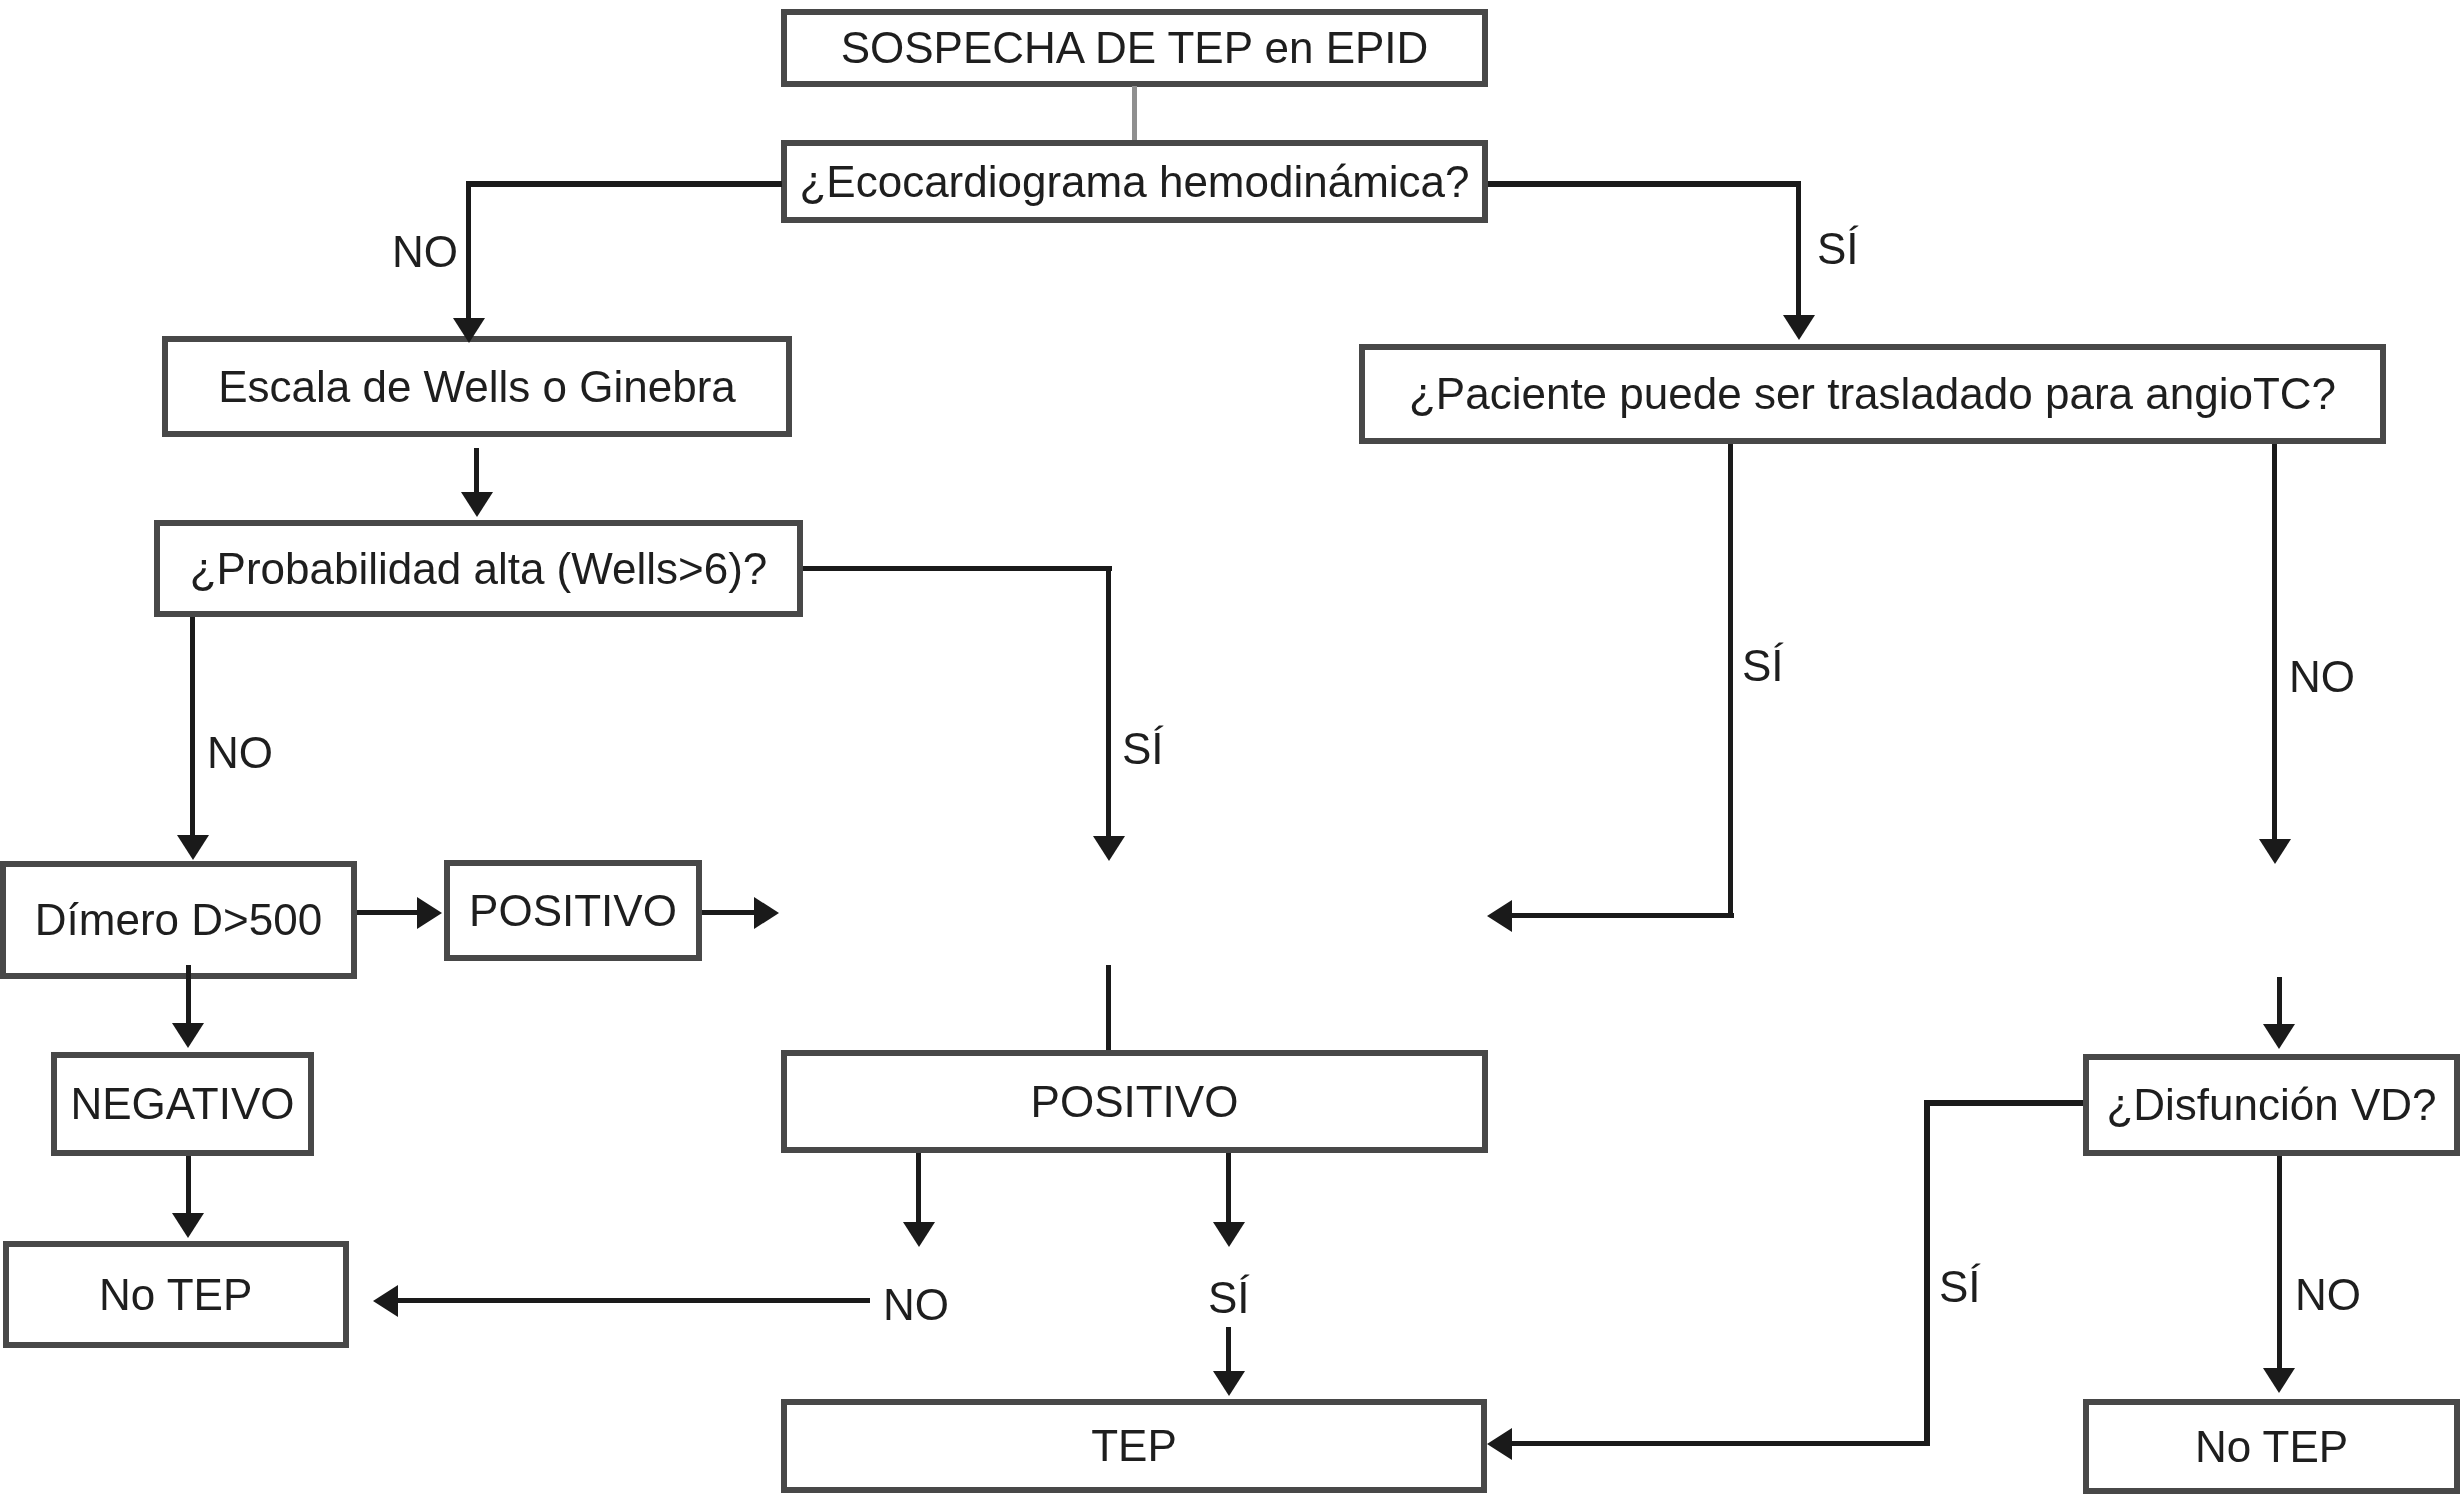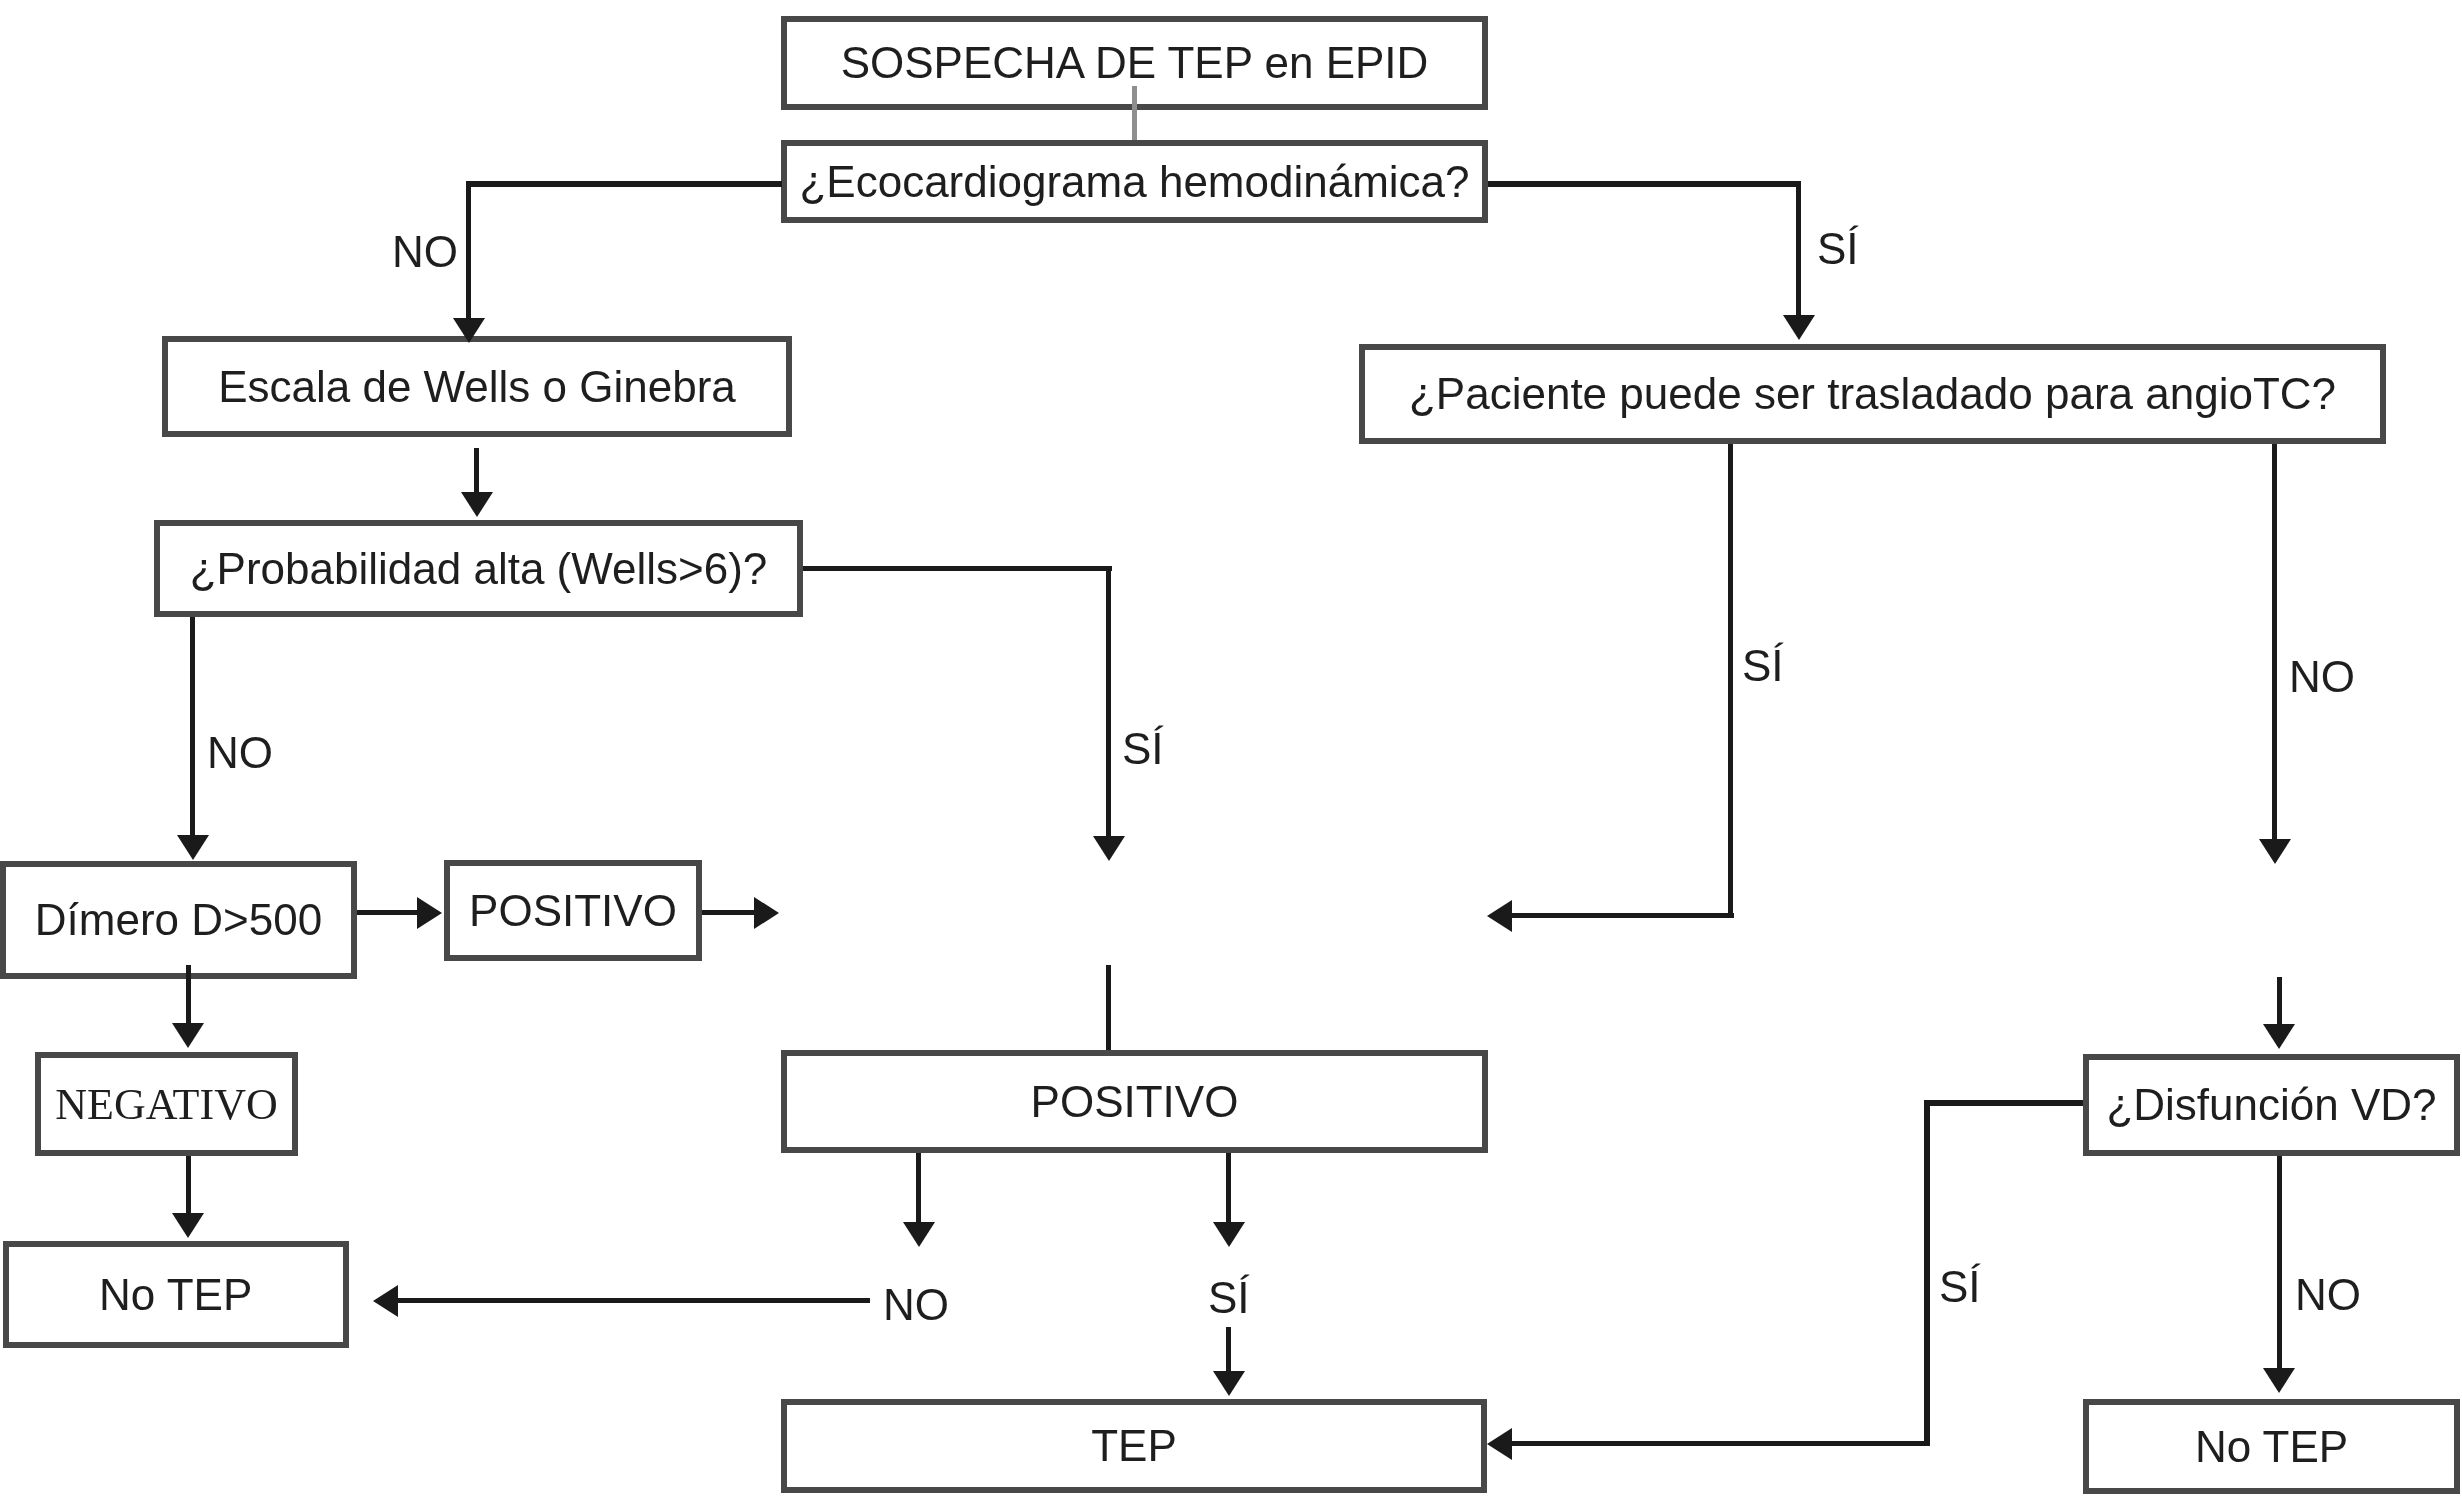--- a/index.html
+++ b/index.html
@@ -62,21 +62,21 @@
     border-top: 16px solid transparent;
     border-bottom: 16px solid transparent;
     border-right: 25px solid #1a1a1a;
   }
 </style>
 </head>
 <body>
 
 <div class="canvas">
 
-  <div class="box" style="left:781px;top:9px;width:707px;height:94px;margin-top:7px;">
+  <div class="box" style="left:781px;top:9px;width:707px;height:78px;">
     <span>SOSPECHA DE TEP en EPID</span>
   </div>
 
   <div class="box" style="left:781px;top:140px;width:707px;height:83px;">
     <span>¿Ecocardiograma hemodinámica?</span>
   </div>
 
   <div class="box" style="left:162px;top:336px;width:630px;height:101px;">
     <span>Escala de Wells o Ginebra</span>
   </div>
@@ -87,21 +87,21 @@
 
   <div class="box" style="left:0px;top:861px;width:357px;height:118px;">
     <span>Dímero D&gt;500</span>
   </div>
 
   <div class="box" style="left:444px;top:860px;width:258px;height:101px;">
     <span>POSITIVO</span>
   </div>
 
 
-  <div class="box" style="left:35px;top:1052px;width:263px;height:104px;font-family:Liberation Serif, serif;">
+  <div class="box" style="left:51px;top:1052px;width:263px;height:104px;">
     <span>NEGATIVO</span>
   </div>
 
   <div class="box" style="left:2.7px;top:1241px;width:346px;height:107px;">
     <span>No TEP</span>
   </div>
 
   <div class="box" style="left:781px;top:1050px;width:707px;height:103px;">
     <span>POSITIVO</span>
   </div>

